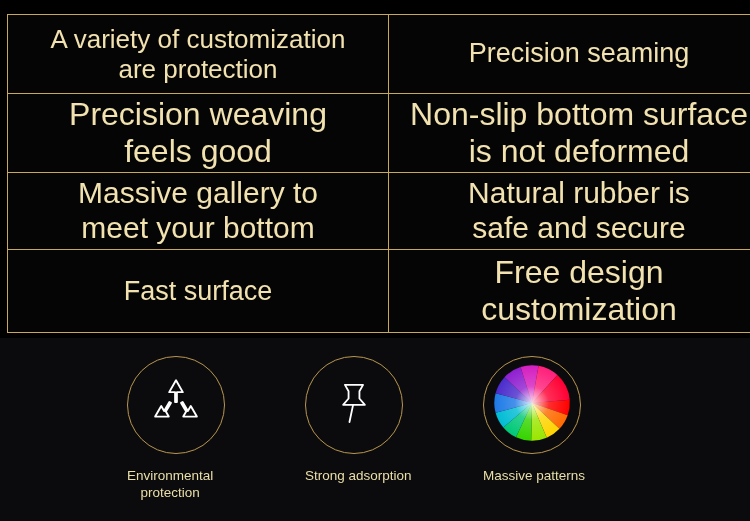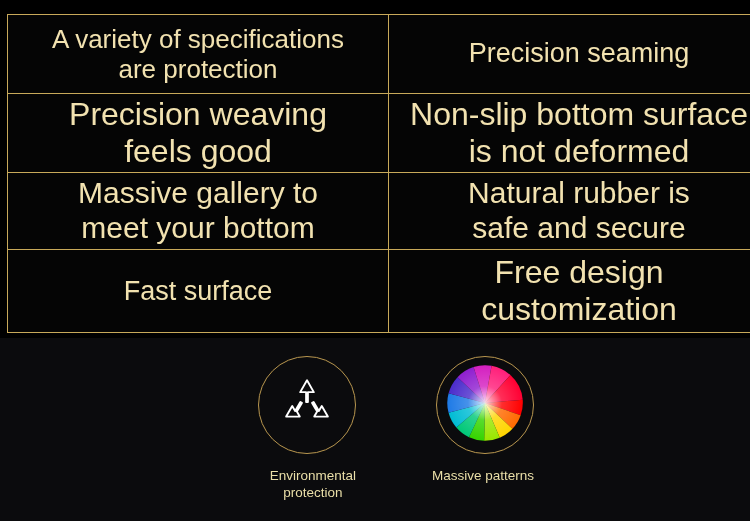--- a/index.html
+++ b/index.html
@@ -66,21 +66,21 @@
     display: flex;
     justify-content: center;
     align-items: flex-start;
     gap: 38px;
     padding-top: 18px;
   }
   .icon-cell {
     width: 140px;
     display: flex;
     flex-direction: column;
-    align-items: flex-end;
+    align-items: flex-start;
   }
   .icon-circle {
     width: 96px;
     height: 96px;
     border-radius: 50%;
     border: 1px solid #b9974f;
     display: flex;
     align-items: center;
     justify-content: center;
     background: #0b0b0d;
@@ -97,21 +97,21 @@
 </style>
 </head>
 <body>
 
 <div class="page">
 
   <table class="features">
     <tbody>
       <tr class="r1">
         <td class="col-left t-26">
-            <div>A variety of specifications</div>
+            <div>A variety of customization</div>
             <div>are protection</div>
           </td>
         <td class="col-right t-27">
             <div>Precision seaming</div>
           </td>
       </tr>
       <tr class="r2">
         <td class="col-left t-25">
             <div>Precision weaving</div>
             <div>feels good</div>
@@ -156,20 +156,33 @@
             </svg>
           </span>
         </div>
         <div class="icon-label two-line">
           <div>Environmental</div>
           <div>protection</div>
         </div>
       </div>
 
 
+      <div class="icon-cell">
+        <div class="icon-circle">
+          <span>
+            <svg width="58" height="58" viewBox="0 0 64 64" fill="none" stroke="#ffffff" stroke-width="2" stroke-linejoin="round" stroke-linecap="round">
+              <path d="M22 12 L42 12 L38 19 L38 27 L44 34 L20 34 L26 27 L26 19 Z"></path>
+              <path d="M31 34 L27 53"></path>
+            </svg>
+          </span>
+        </div>
+        <div class="icon-label">
+          <div>Strong adsorption</div>
+        </div>
+      </div>
 
       <div class="icon-cell">
         <div class="icon-circle">
           <span>
             <svg width="82" height="82" viewBox="0 0 100 100">
               <defs>
                 <radialGradient id="cw-fade" cx="50%" cy="50%" r="50%">
                   <stop offset="0%" stop-color="#ffffff" stop-opacity="0.85"></stop>
                   <stop offset="45%" stop-color="#ffffff" stop-opacity="0.18"></stop>
                   <stop offset="100%" stop-color="#ffffff" stop-opacity="0"></stop>

